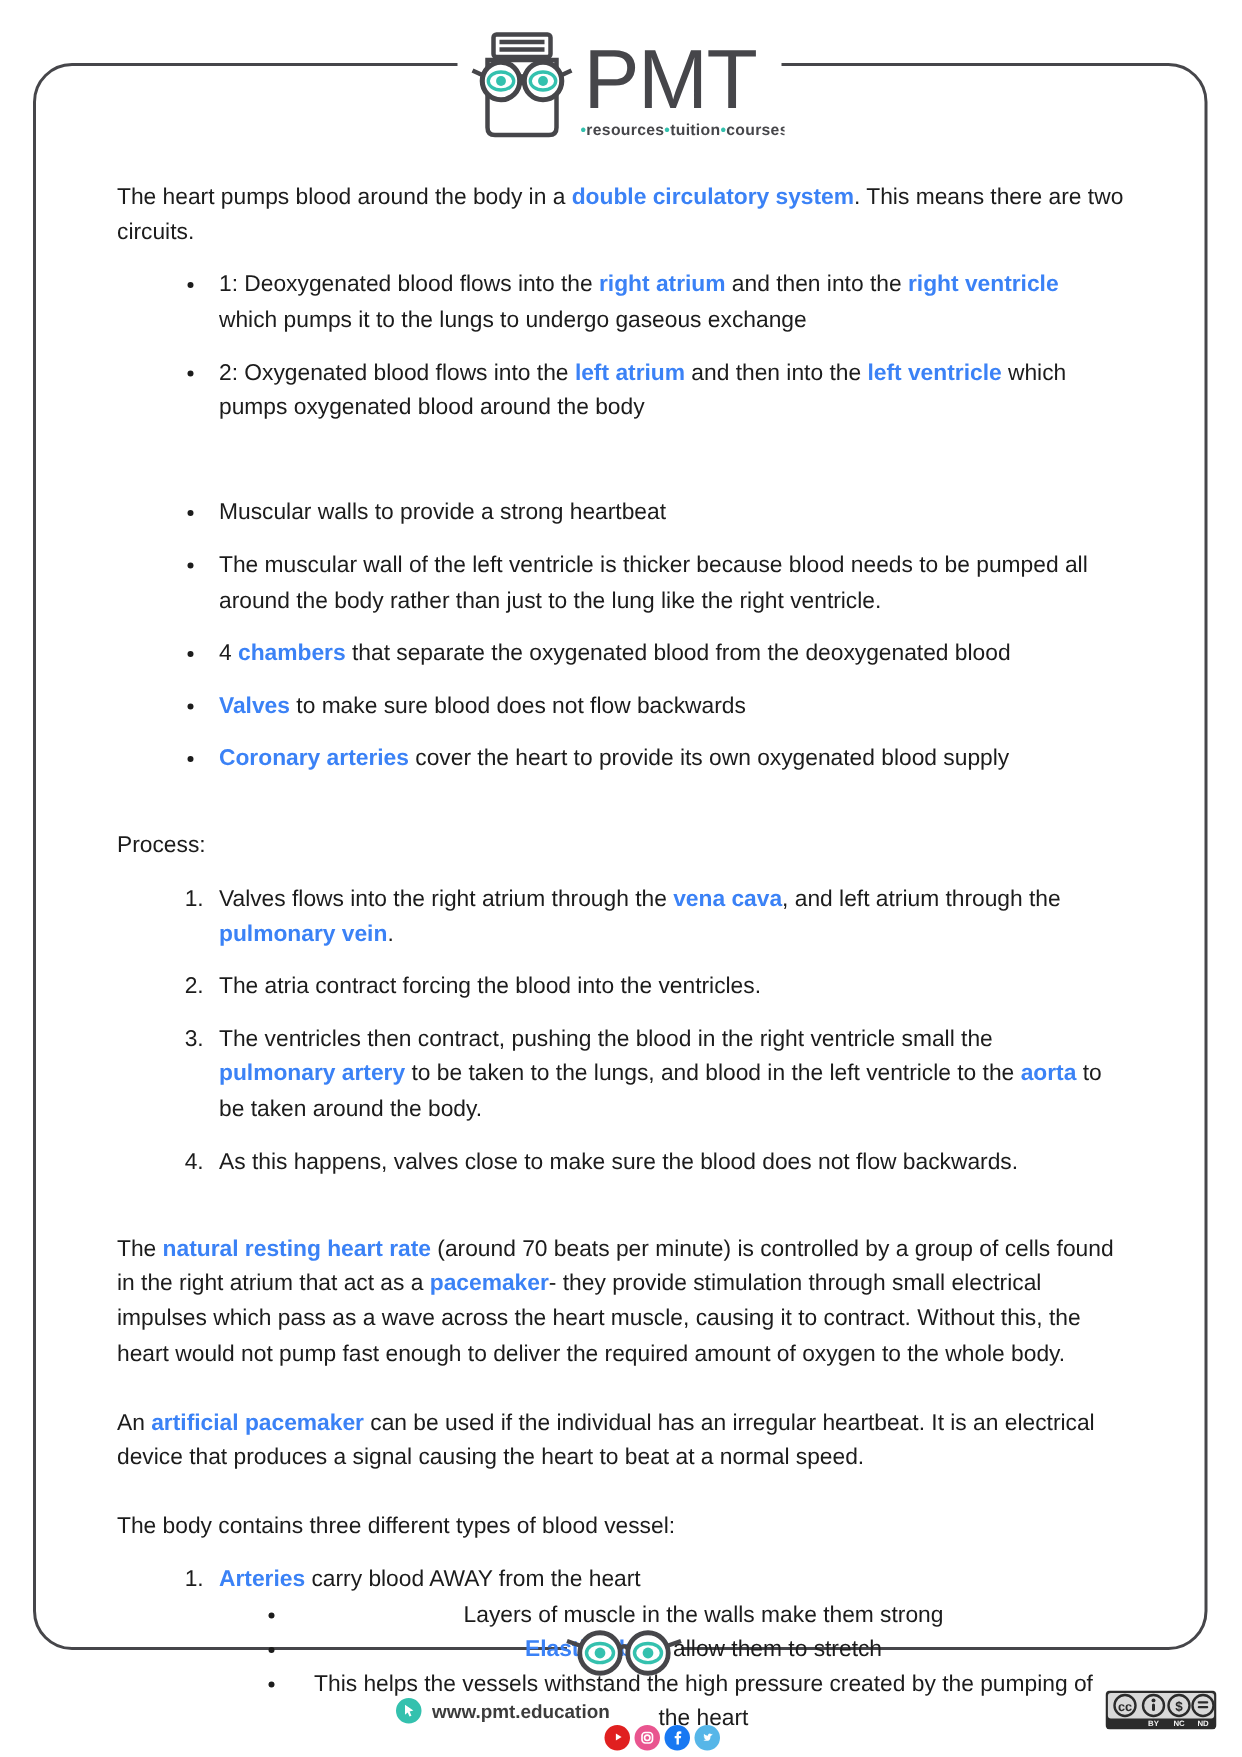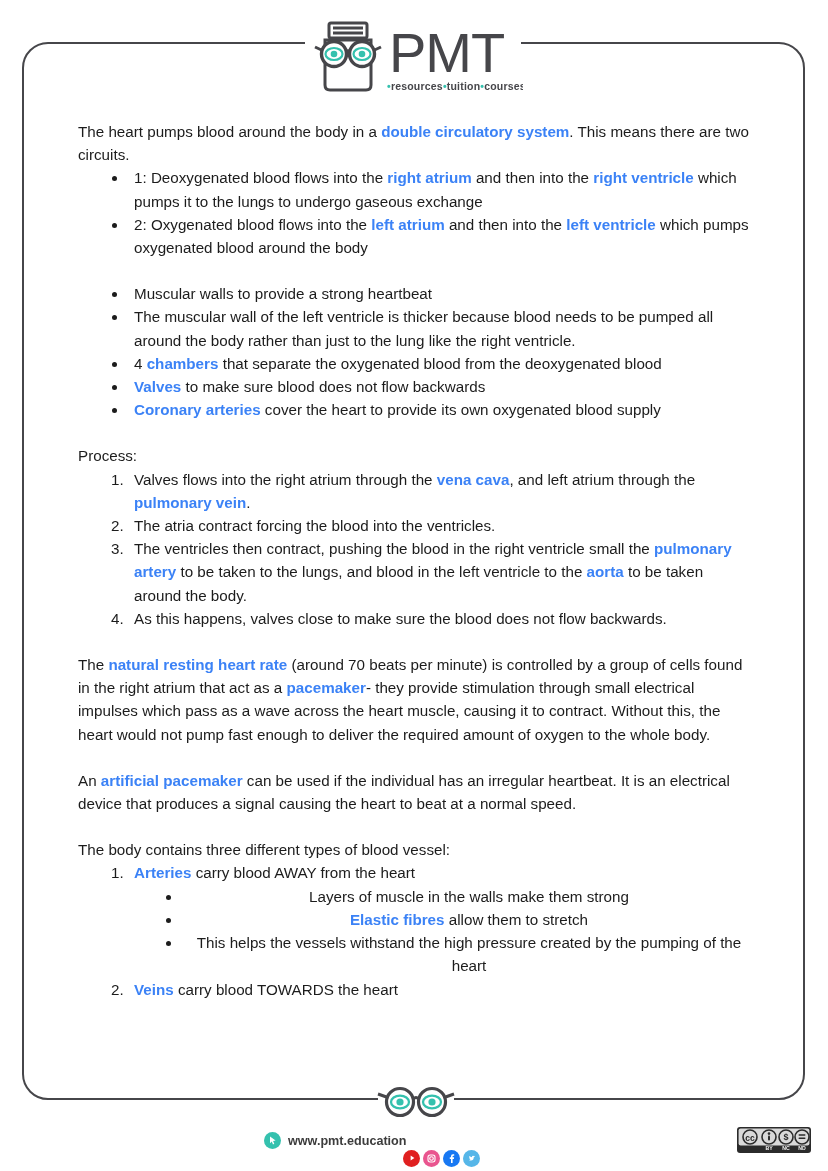--- a/index.html
+++ b/index.html
@@ -75,21 +75,21 @@
   .hl { color: #3b82f6; font-weight: bold; }
 
   ul.b1, ol.n1 {
     margin: 0;
     padding: 0 0 0 50px;
     list-style-position: outside;
   }
   ul.b1 { list-style-type: disc; }
   ol.n1 { list-style-type: decimal; }
   ul.b1 > li, ol.n1 > li {
-    margin: 0;
+    margin: 12px;
     padding-left: 6px;
   }
   ol.n1 > li::marker { font-size: 15.2px; }
   ul.b2 {
     margin: 0;
     padding: 0 0 0 48px;
     list-style-type: disc;
     text-align: center;
   }
   ul.b2 > li { padding-left: 6px; }

